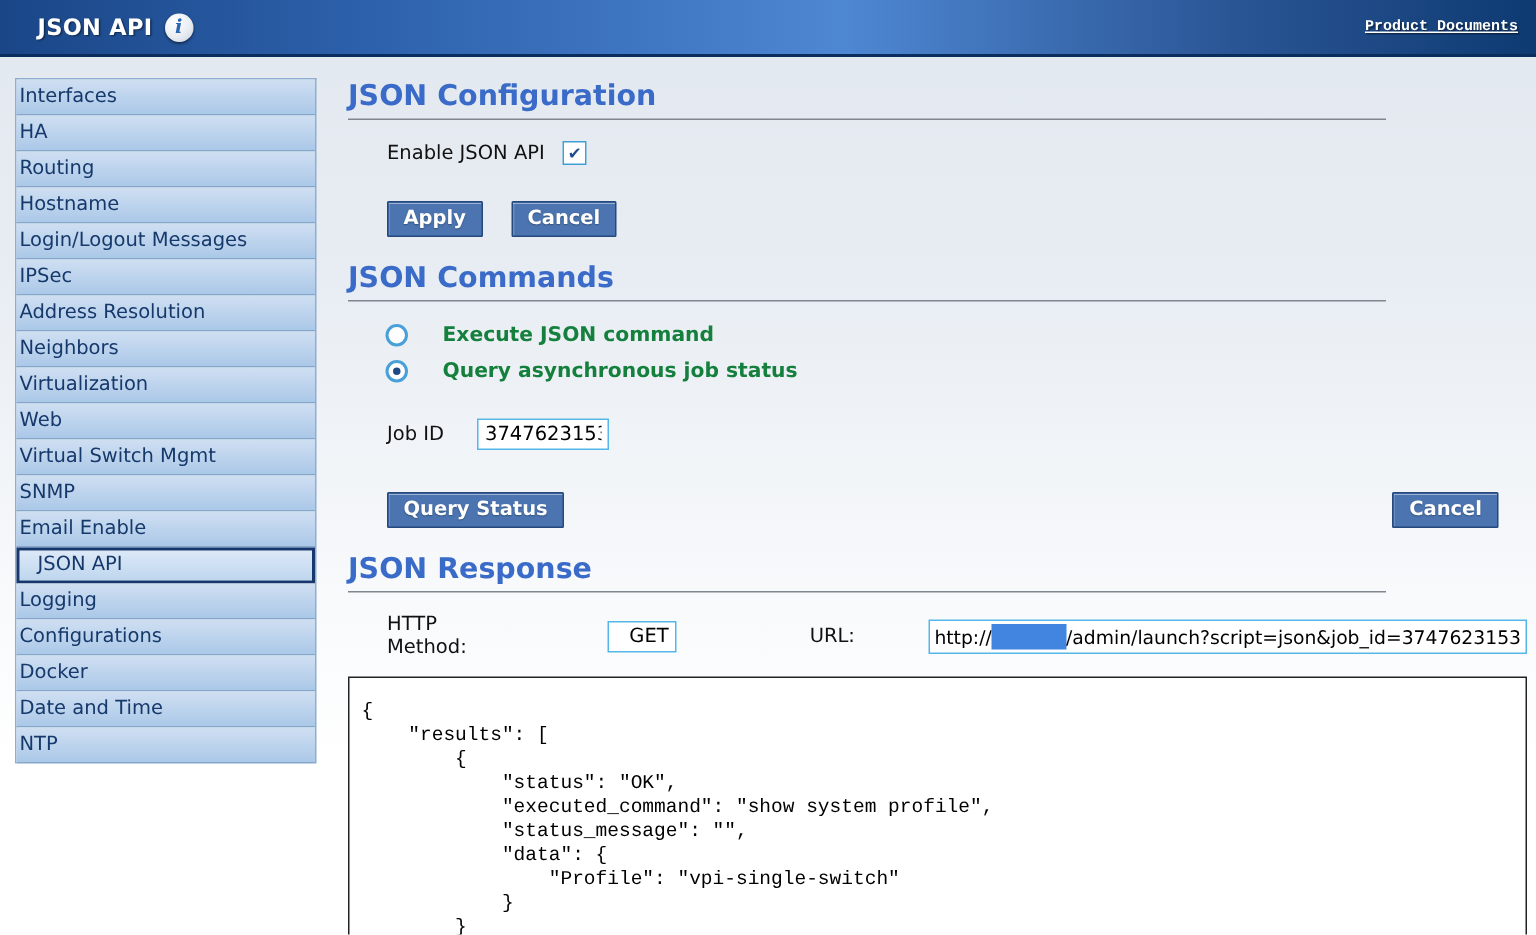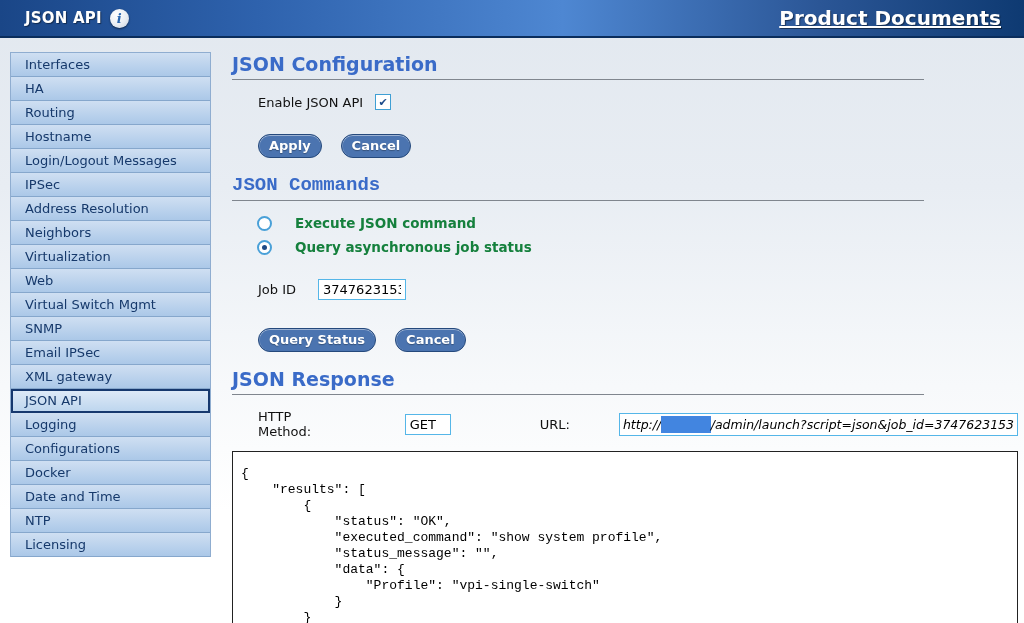--- a/index.html
+++ b/index.html
@@ -22,32 +22,33 @@
     text-shadow:1px 1px 1px rgba(0,0,0,.45); letter-spacing:.2px;
   }
   .info-icon {
     margin-left:8px; width:19px; height:19px; border-radius:50%;
     background:radial-gradient(circle at 35% 30%,#ffffff 0%,#e9edf2 55%,#c7cfd9 100%);
     color:#2a67b0; font-family:"DejaVu Serif",serif; font-weight:bold; font-style:italic;
     font-size:13px; line-height:19px; text-align:center;
     box-shadow:0 1px 2px rgba(0,0,0,.55); cursor:pointer;
   }
   .topbar-link {
-    margin-left:auto; margin-right:23px; color:#fff; font-weight:bold;
-    font-size:20px; text-decoration:underline; cursor:pointer;
+    margin-left:auto; margin-right:12px; color:#fff; font-weight:bold;
+    font-size:10px; text-decoration:underline; cursor:pointer;
     text-shadow:1px 1px 1px rgba(0,0,0,.45);
+    font-family:Liberation Mono, monospace;
   }
 
   
   .sidebar {
     position:absolute; left:10px; top:52px; width:201px;
     border:1px solid #8fadd0; border-bottom:none;
   }
   .nav-item {
-    height:24px; line-height:23px; padding-left:14px;
+    height:24px; line-height:23px; padding-left:2px;
     font-size:13px; color:#16396b;
     background:linear-gradient(#cfdff2,#abc8e8);
     border-bottom:1px solid #86a7cc; cursor:pointer;
     white-space:nowrap; overflow:hidden;
   }
   .nav-item.selected {
     border:2px solid #16386e; line-height:20px; padding-left:12px;
     background:linear-gradient(#dde9f7,#bed6ee);
   }
 
@@ -61,28 +62,28 @@
 
   .enable-row { margin-top:14px;align-items:flex-end; }
   .checkbox {
     margin-left:12px; width:16px; height:16px; border:1px solid #3f9fd4; background:#fff;
     display:inline-flex; align-items:center; justify-content:center;
     color:#1e4d8c; font-size:11px; font-weight:bold; cursor:pointer;
   }
 
   .btn-row { margin-top:24px; }
   .btn {
-    background:#4b74b0; border:1px solid #25497c; border-radius:12px;
+    background:#4b74b0; border:1px solid #25497c; border-radius:1px;
     color:#fff; font-weight:bold; font-size:13px; padding:3px 10px 4px;
     box-shadow:inset 0 1px 0 rgba(255,255,255,.45), inset 1px 0 0 rgba(255,255,255,.18);
     cursor:pointer; margin-right:19px; text-shadow:0 1px 1px rgba(0,0,0,.3);
     font-family:"DejaVu Sans","Liberation Sans",sans-serif;
   }
 
-  .commands-title { margin-top:16px;font-family:Liberation Mono, monospace; }
+  .commands-title { margin-top:16px; }
   .radio-row { margin-left:25px; margin-top:14px; height:16px; }
   .radio-row + .radio-row { margin-top:8px; }
   .radio {
     width:15px; height:15px; border:2px solid #49a0d8; border-radius:50%;
     background:#fff; display:inline-block; position:relative; cursor:pointer; flex:0 0 auto;
   }
   .radio.selected::after {
     content:""; position:absolute; left:3px; top:3px; width:5px; height:5px;
     background:#1c4a86; border-radius:50%;
   }
@@ -90,26 +91,26 @@
 
   .job-row { margin-top:24px; }
   .tinput {
     border:1px solid #55b6e8; height:21px; font-size:13px; color:#000; background:#fff;
     font-family:"DejaVu Sans","Liberation Sans",sans-serif; padding:1px 4px; outline:none;
   }
   .job-input { margin-left:22px; width:88px; }
 
   .response-title { margin-top:16px; }
   .method-row { margin-top:14px;gap:43px; }
-  .method-input { margin-left:24px; width:46px; }
+  .method-input { margin-left:24px; width:46px;text-align:right; }
   .url-label { margin-left:46px; }
   .url-box {
     margin-left:6px; width:452px; height:23px; border:1px solid #55b6e8; background:#fff;
     display:inline-flex; align-items:center; padding:0 3px;
-    font-size:12.5px; color:#000; white-space:nowrap; overflow:hidden; cursor:text;font-style:italic;
+    font-size:12.5px; color:#000; white-space:nowrap; overflow:hidden; cursor:text;
   }
   .redaction { display:inline-block; width:99px; height:17px; background:#4285e0; }
 
   .response-box {
     margin-top:12px; width:786px; height:216px;
     border:1px solid #222; background:#fff; padding:14px 8px; overflow:hidden;
   }
   .response-box pre {
     font-family:"Liberation Mono","DejaVu Sans Mono",monospace;
     font-size:13px; line-height:16px; color:#000;
@@ -130,29 +131,27 @@
   <div class="nav-item">Routing</div>
   <div class="nav-item">Hostname</div>
   <div class="nav-item">Login/Logout Messages</div>
   <div class="nav-item">IPSec</div>
   <div class="nav-item">Address Resolution</div>
   <div class="nav-item">Neighbors</div>
   <div class="nav-item">Virtualization</div>
   <div class="nav-item">Web</div>
   <div class="nav-item">Virtual Switch Mgmt</div>
   <div class="nav-item">SNMP</div>
-  <div class="nav-item">Email IPSec</div>
-  <div class="nav-item">XML gateway</div>
+  <div class="nav-item">Email Enable</div>
   <div class="nav-item selected">JSON API</div>
   <div class="nav-item">Logging</div>
   <div class="nav-item">Configurations</div>
   <div class="nav-item">Docker</div>
   <div class="nav-item">Date and Time</div>
   <div class="nav-item">NTP</div>
-  <div class="nav-item">Licensing</div>
 </div>
 
 <div class="main">
 
   <div class="section-title">JSON Configuration</div>
   <div class="rule"></div>
 
   <div class="row enable-row">
     <span class="lbl">Enable JSON API</span>
     <span class="checkbox">
@@ -175,21 +174,21 @@
   <div class="row radio-row">
     <span class="radio selected"></span>
     <span class="radio-label">Query asynchronous job status</span>
   </div>
 
   <div class="row job-row">
     <span class="lbl">Job ID</span>
     <input class="tinput job-input" type="text" value="3747623153" style="">
   </div>
 
-  <div class="row btn-row" style="margin-top:28px;">
+  <div class="row btn-row" style="margin-top:28px;justify-content:space-between;">
     <button class="btn">Query Status</button>
     <button class="btn">Cancel</button>
   </div>
 
   <div class="section-title response-title">JSON Response</div>
   <div class="rule"></div>
 
   <div class="row method-row">
     <span class="lbl">HTTP Method:</span>
     <input class="tinput method-input" type="text" value="GET" style="">

